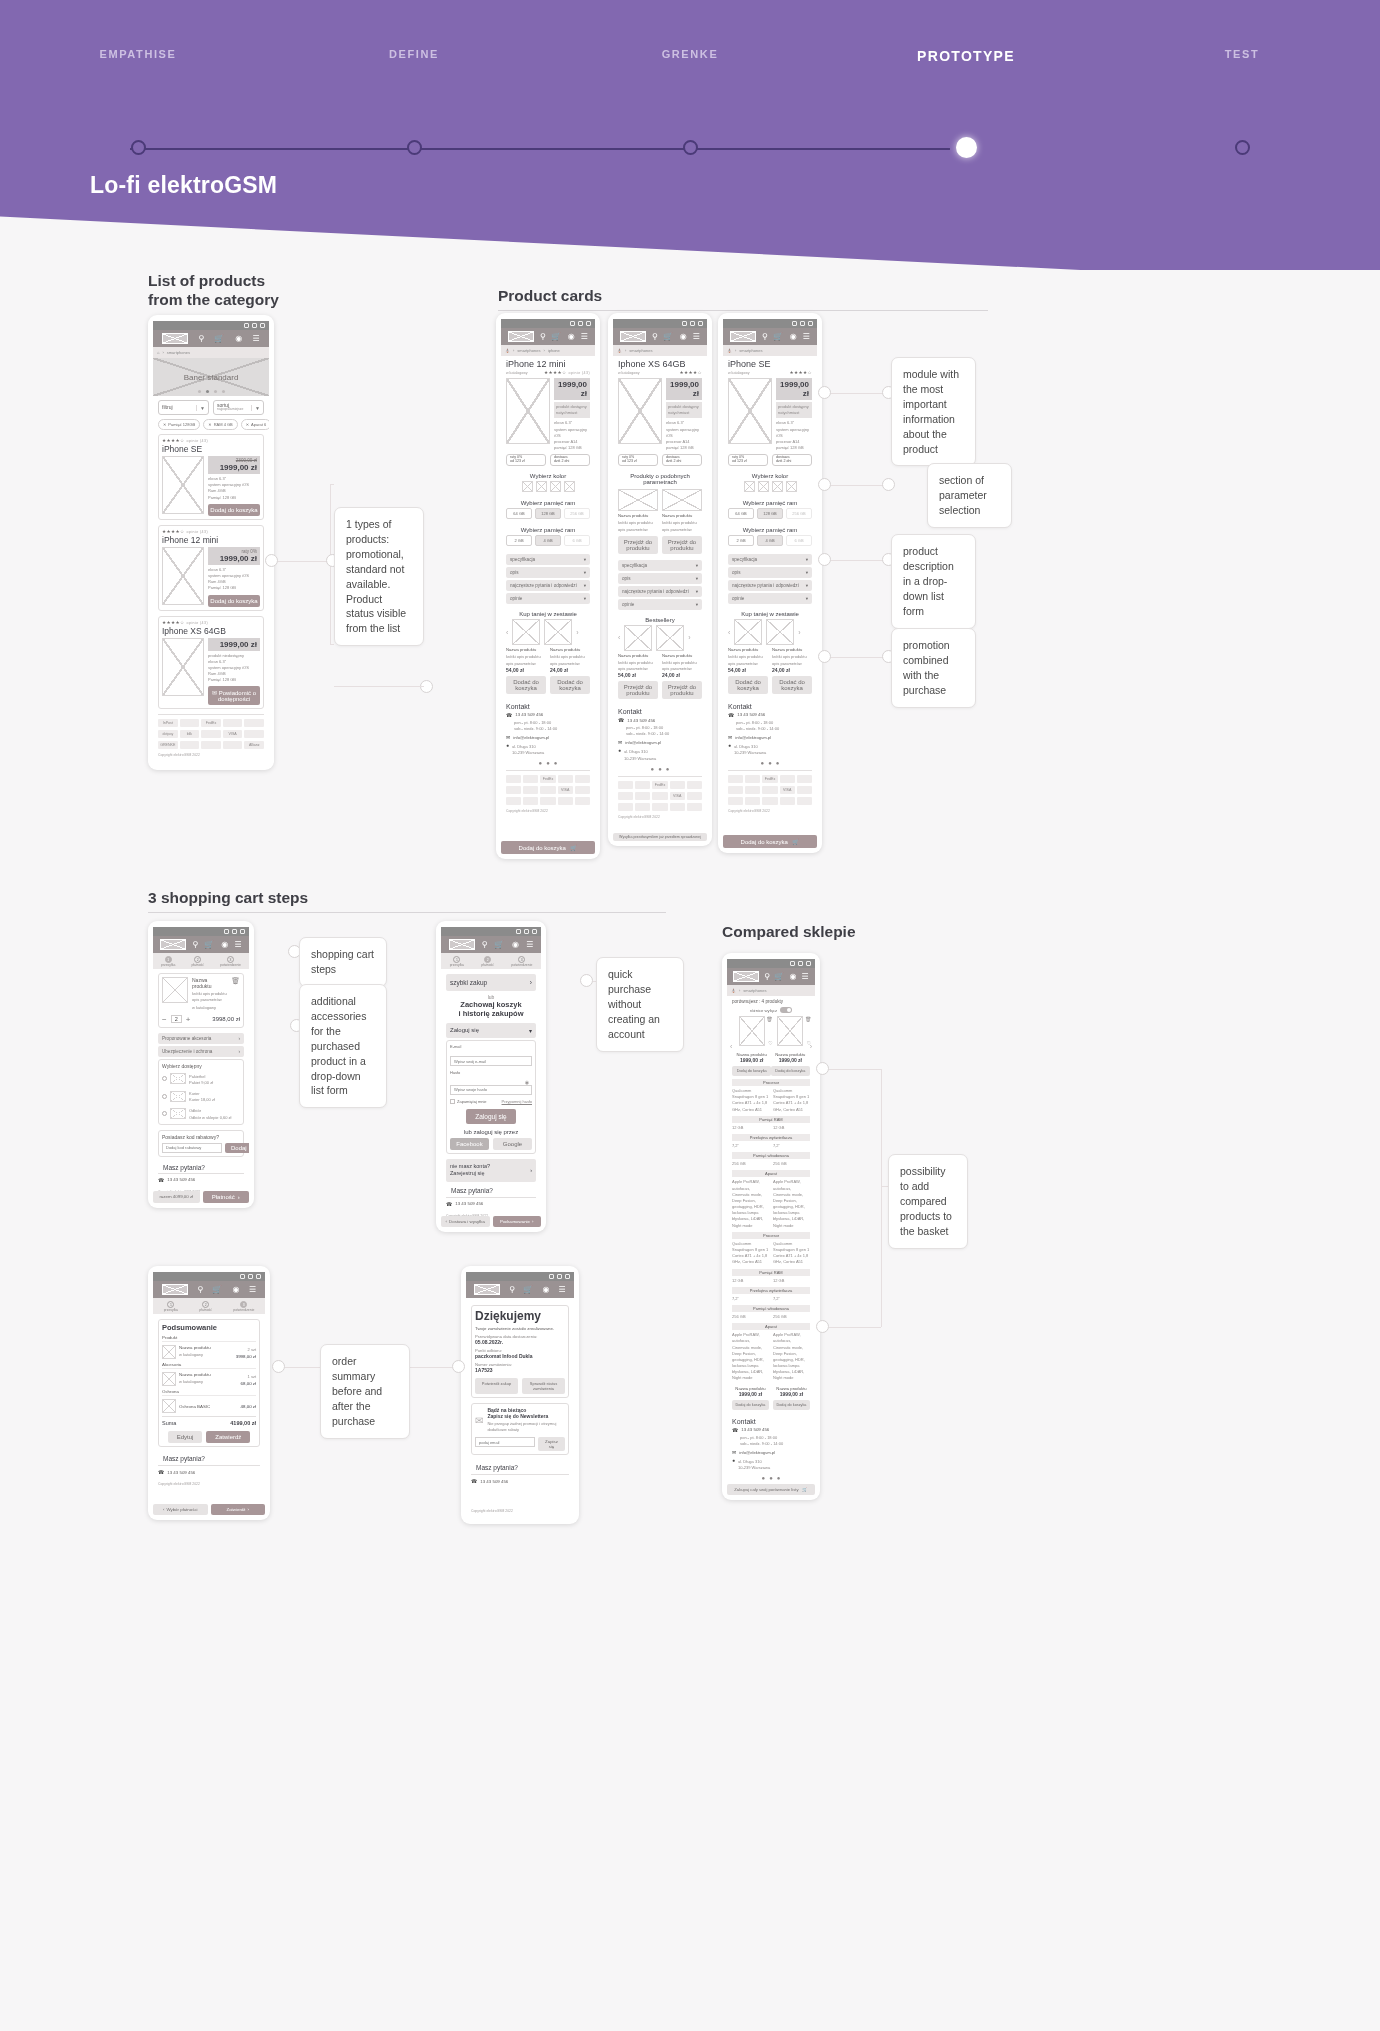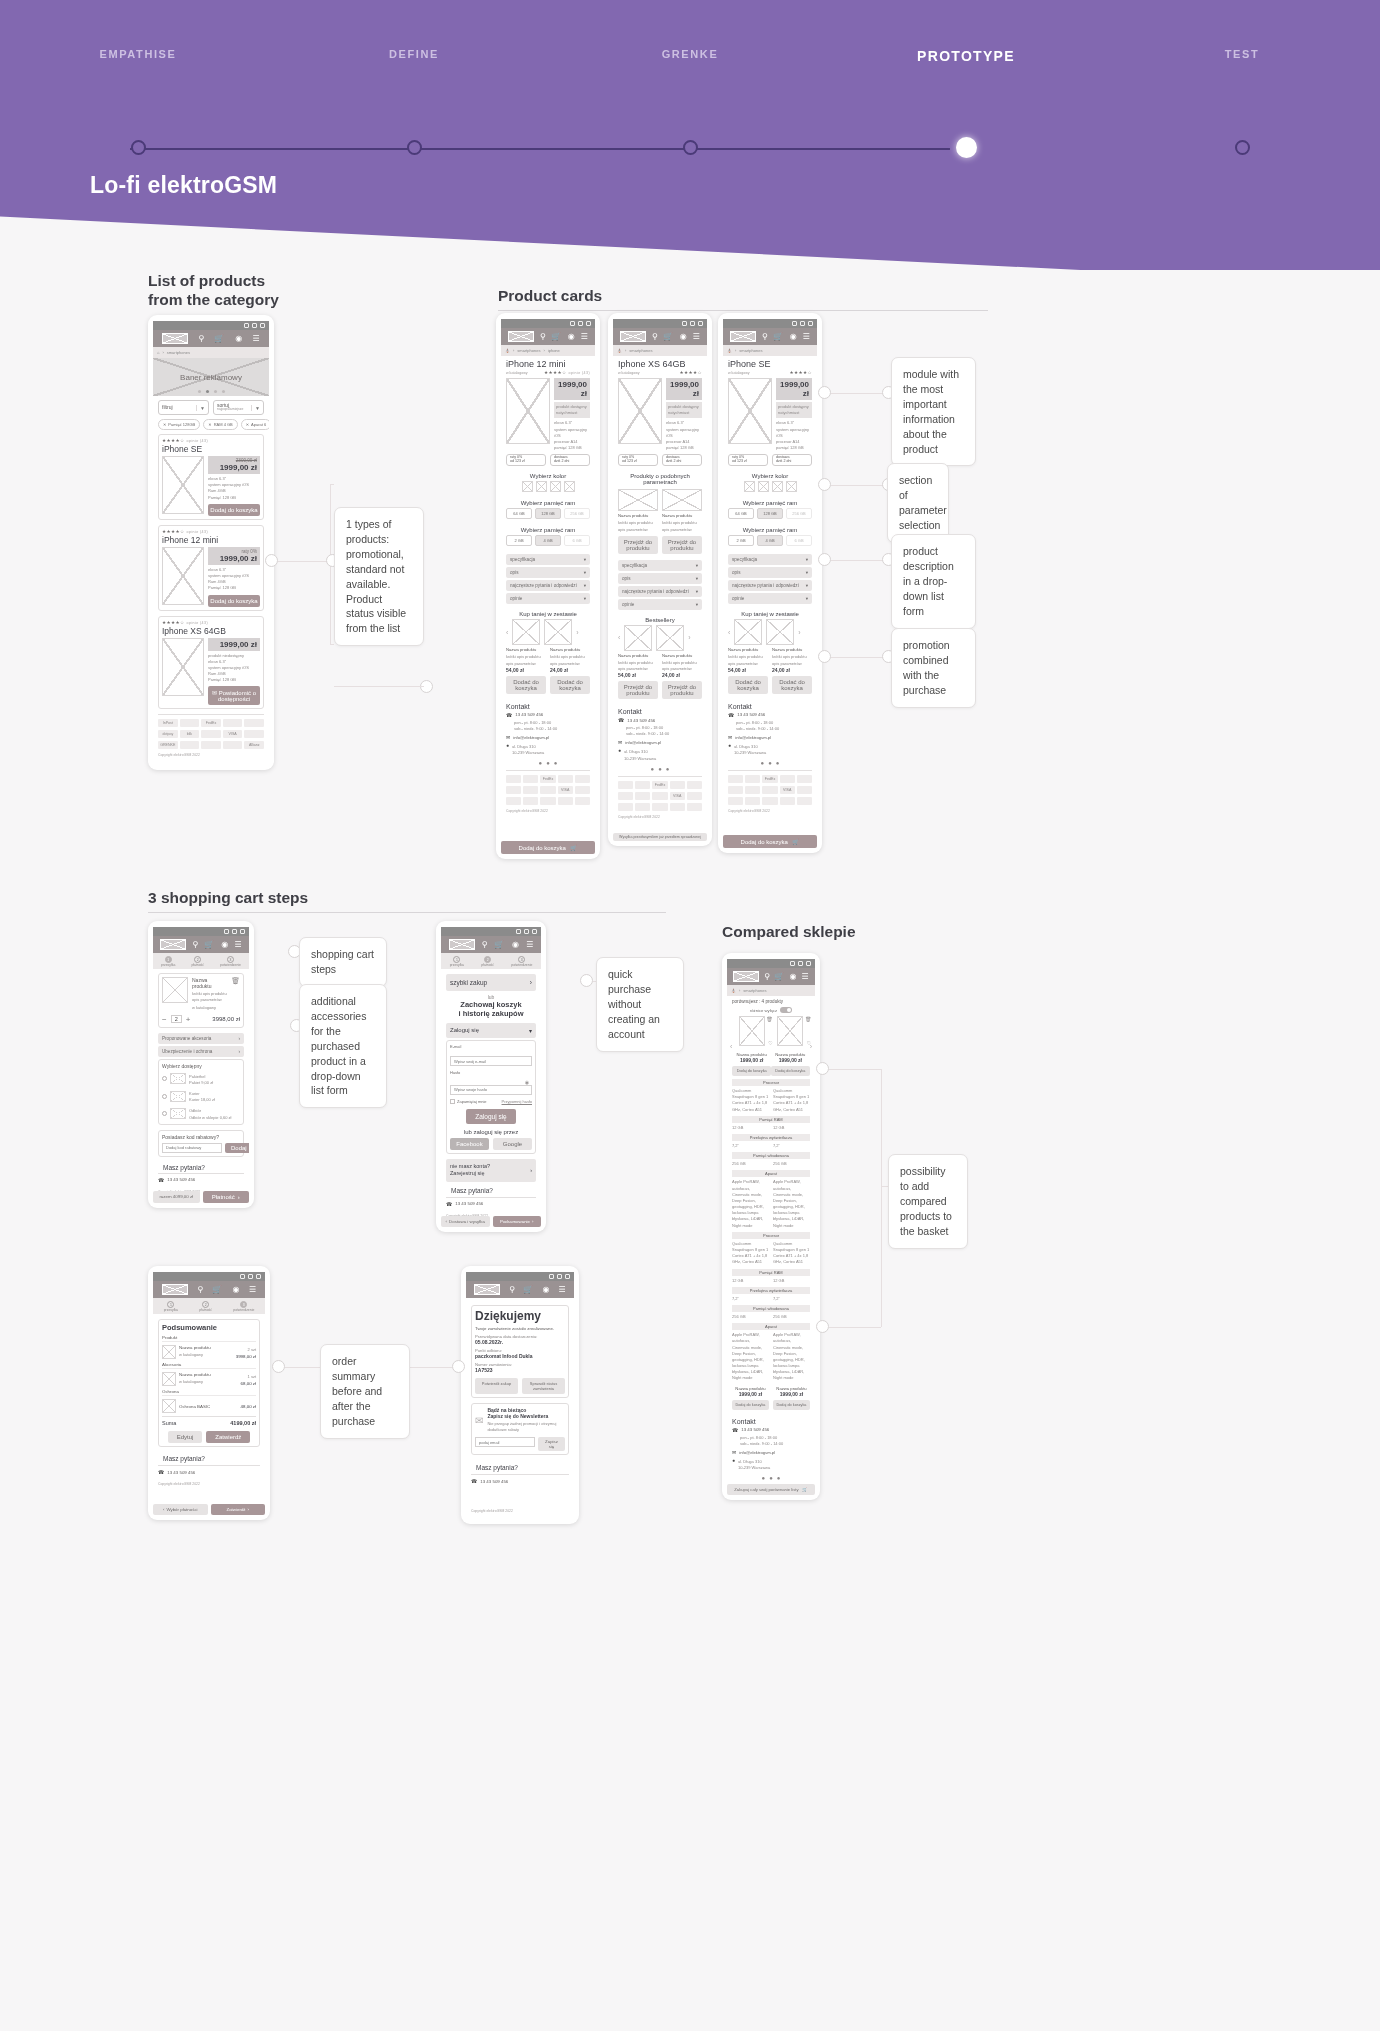--- a/index.html
+++ b/index.html
@@ -171,21 +171,21 @@
       <span class="nv">🛒</span>
       <span class="nv">◉</span>
       <span class="nv">☰</span>
     </div>
     <div class="crumb">
       <span>⌂</span>
       <span>›</span>
       <span>smartphones</span>
     </div>
     <div class="banner">
-      <span>Baner reklamowy</span>
+      <span>Baner standard</span>
       <div class="bdots">
         <div class="bdot"></div>
         <div class="bdot on"></div>
         <div class="bdot"></div>
         <div class="bdot"></div>
       </div>
     </div>
     <div class="row">
       <div class="sel">
         <span class="t">filtruj</span>
@@ -756,21 +756,21 @@
 </div>
 
 <div class="knob" style="left:818px; top:386px;"></div>
 <div class="conn" style="left:831px; top:393px; width:58px;"></div>
 <div class="knob" style="left:882px; top:386px;"></div>
 <div class="note" style="left:891px; top:357px; width:85px;">module with the most important information about the product</div>
 
 <div class="knob" style="left:818px; top:478px;"></div>
 <div class="conn" style="left:831px; top:485px; width:58px;"></div>
 <div class="knob" style="left:882px; top:478px;"></div>
-<div class="note" style="left:887px; top:463px; width:62px;">section of parameter selection</div>
+<div class="note" style="left:927px; top:463px; width:85px;">section of parameter selection</div>
 
 <div class="knob" style="left:818px; top:553px;"></div>
 <div class="conn" style="left:831px; top:560px; width:58px;"></div>
 <div class="knob" style="left:882px; top:553px;"></div>
 <div class="note" style="left:891px; top:534px; width:85px;">product description in a drop-down list form</div>
 
 <div class="knob" style="left:818px; top:650px;"></div>
 <div class="conn" style="left:831px; top:657px; width:58px;"></div>
 <div class="knob" style="left:882px; top:650px;"></div>
 <div class="note" style="left:891px; top:628px; width:85px;">promotion combined with the purchase</div>

